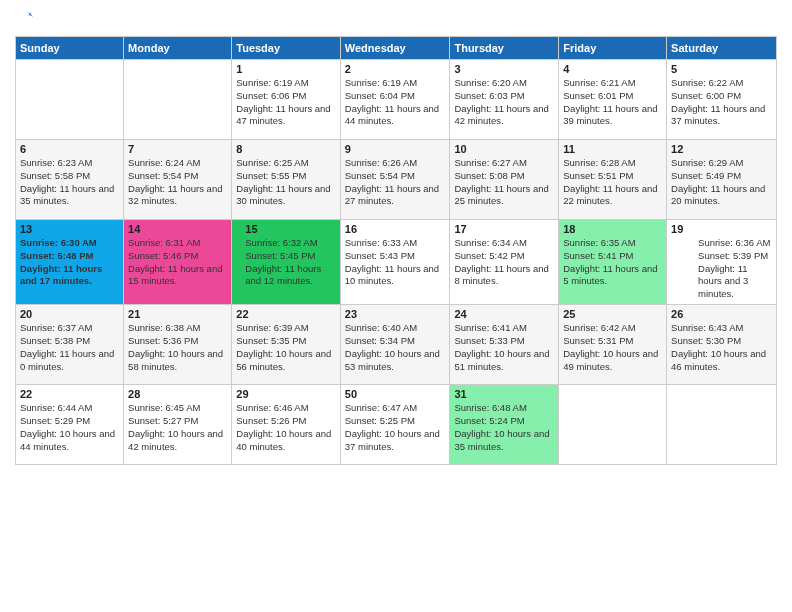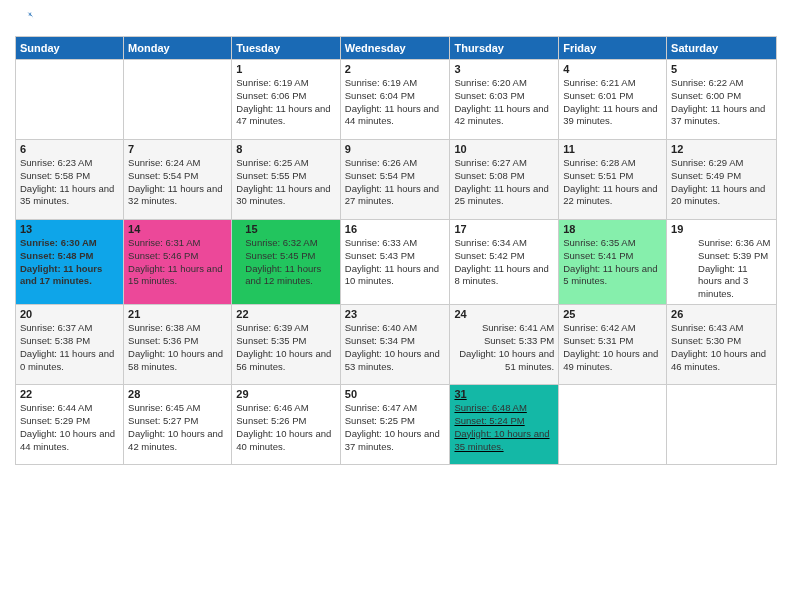--- a/index.html
+++ b/index.html
@@ -270,21 +270,21 @@
 Daylight: 10 hours and 56 minutes.</div>
           </td>
           <td style="background: rgb(245, 245, 245);">
             <span class="day-num">23</span>
             <div class="day-info" style="white-space: pre-line;">Sunrise: 6:40 AM
 Sunset: 5:34 PM
 Daylight: 10 hours and 53 minutes.</div>
           </td>
           <td style="background: rgb(245, 245, 245);">
             <span class="day-num">24</span>
-            <div class="day-info" style="white-space: pre-line; text-align: right;">Sunrise: 6:41 AM
+            <div class="day-info" style="white-space: pre-line;">Sunrise: 6:41 AM
 Sunset: 5:33 PM
 Daylight: 10 hours and 51 minutes.</div>
           </td>
           <td style="background: rgb(245, 245, 245);">
             <span class="day-num">25</span>
             <div class="day-info" style="white-space: pre-line;">Sunrise: 6:42 AM
 Sunset: 5:31 PM
 Daylight: 10 hours and 49 minutes.</div>
           </td>
           <td style="background: rgb(245, 245, 245);">
@@ -312,21 +312,21 @@
             <div class="day-info" style="white-space: pre-line;">Sunrise: 6:46 AM
 Sunset: 5:26 PM
 Daylight: 10 hours and 40 minutes.</div>
           </td>
           <td style="background: rgb(255, 255, 255);">
             <span class="day-num">50</span>
             <div class="day-info" style="white-space: pre-line;">Sunrise: 6:47 AM
 Sunset: 5:25 PM
 Daylight: 10 hours and 37 minutes.</div>
           </td>
-          <td style="background: #14b8a6; text-decoration: underline;">
+          <td style="background: #86efac;">
             <span class="day-num">31</span>
             <div class="day-info" style="white-space: pre-line;">Sunrise: 6:48 AM
 Sunset: 5:24 PM
 Daylight: 10 hours and 35 minutes.</div>
           </td>
           <td class="empty-cell"></td>
           <td class="empty-cell"></td>
         </tr>
       </tbody>
   </table>

